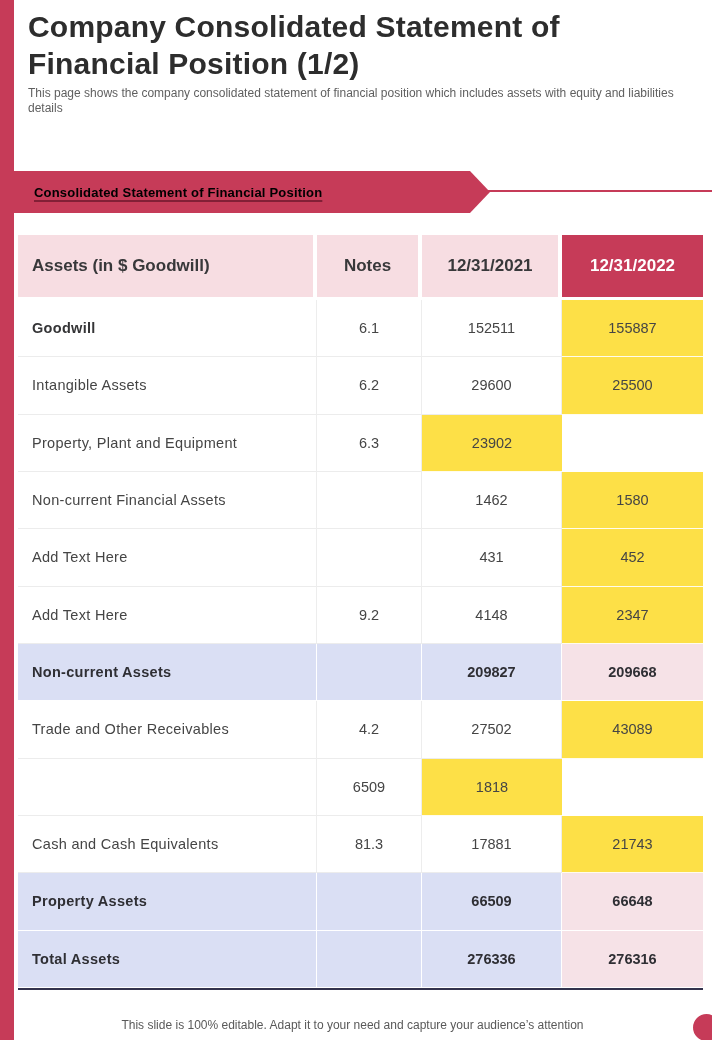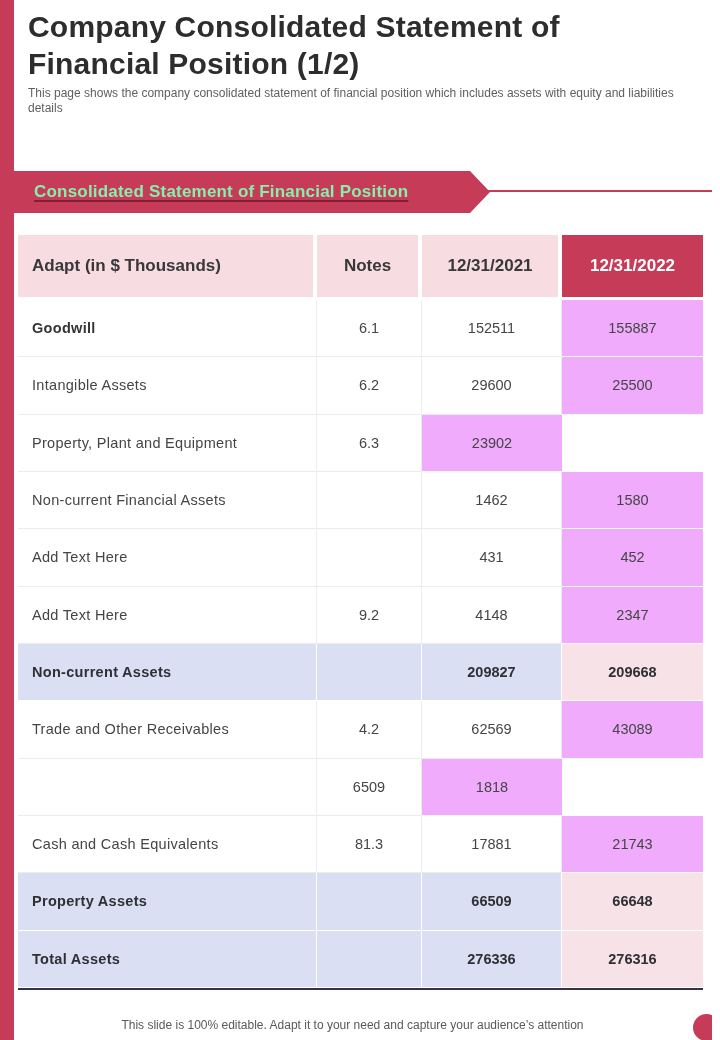--- a/index.html
+++ b/index.html
@@ -45,22 +45,22 @@
     position: absolute;
     left: 13px; top: 171px;
     width: 477px; height: 42px;
     background: #c63b58;
     clip-path: polygon(0 0, calc(100% - 20px) 0, 100% 50%, calc(100% - 20px) 100%, 0 100%);
     display: flex;
     align-items: center;
   }
   .banner-label {
     padding-left: 21px;
-    color: #86efac;
-    font-size: 17px;
+    color: #000000;
+    font-size: 13px;
     font-weight: bold;
     letter-spacing: 0.2px;
     text-decoration: underline;
     text-decoration-color: rgba(75, 10, 28, 0.55);
     text-decoration-thickness: 2px;
     text-underline-offset: 3px;
   }
   .banner-line {
     position: absolute;
     left: 488px; top: 190px;
@@ -101,21 +101,21 @@
     border-bottom: 1px solid #ececec;
     letter-spacing: 0.3px;
   }
   .body-row .c2, .body-row .c3 {
     background: #ffffff;
     justify-content: center;
     border-right: 1px solid #ededed;
     border-bottom: 1px solid #ececec;
   }
   .body-row .c4 {
-    background: #f0abfc;
+    background: #fde047;
     justify-content: center;
     border-bottom: 1px solid rgba(255,255,255,0.9);
   }
   .body-row.bold-label .c1 { font-weight: bold; color: #353537; }
   .body-row.subtotal { font-weight: bold; color: #2f2f34; }
   .body-row.subtotal .c1, .body-row.subtotal .c2, .body-row.subtotal .c3 {
     background: #dadff4;
     border-right: 1px solid #ffffff;
     border-bottom: 1px solid #ffffff;
   }
@@ -155,21 +155,21 @@
     <p class="page-subtitle">This page shows the company consolidated statement of financial position which includes assets with equity and liabilities details</p>
   </div>
 
   <div class="banner">
     <span class="banner-label">Consolidated Statement of Financial Position</span>
   </div>
   <div class="banner-line"></div>
 
   <div class="assets-table">
     <div class="t-row header-row">
-      <div class="h-cell c1">Adapt (in $ Thousands)</div>
+      <div class="h-cell c1">Assets (in $ Goodwill)</div>
       <div class="h-cell c2">Notes</div>
       <div class="h-cell c3">12/31/2021</div>
       <div class="h-cell c4">12/31/2022</div>
     </div>
     <div>
     <div class="t-row body-row bold-label">
       <div class="c1">Goodwill</div>
       <div class="c2">6.1</div>
       <div class="c3">152511</div>
       <div class="c4">155887</div>
@@ -212,21 +212,21 @@
     <div class="t-row body-row subtotal">
       <div class="c1">Non-current Assets</div>
       <div class="c2"></div>
       <div class="c3">209827</div>
       <div class="c4">209668</div>
     </div>
 
     <div class="t-row body-row">
       <div class="c1">Trade and Other Receivables</div>
       <div class="c2">4.2</div>
-      <div class="c3">62569</div>
+      <div class="c3">27502</div>
       <div class="c4">43089</div>
     </div>
 
     <div class="t-row body-row">
       <div class="c2"></div>
       <div class="c3">6509</div>
       <div class="c4">1818</div>
     </div>
 
     <div class="t-row body-row">

